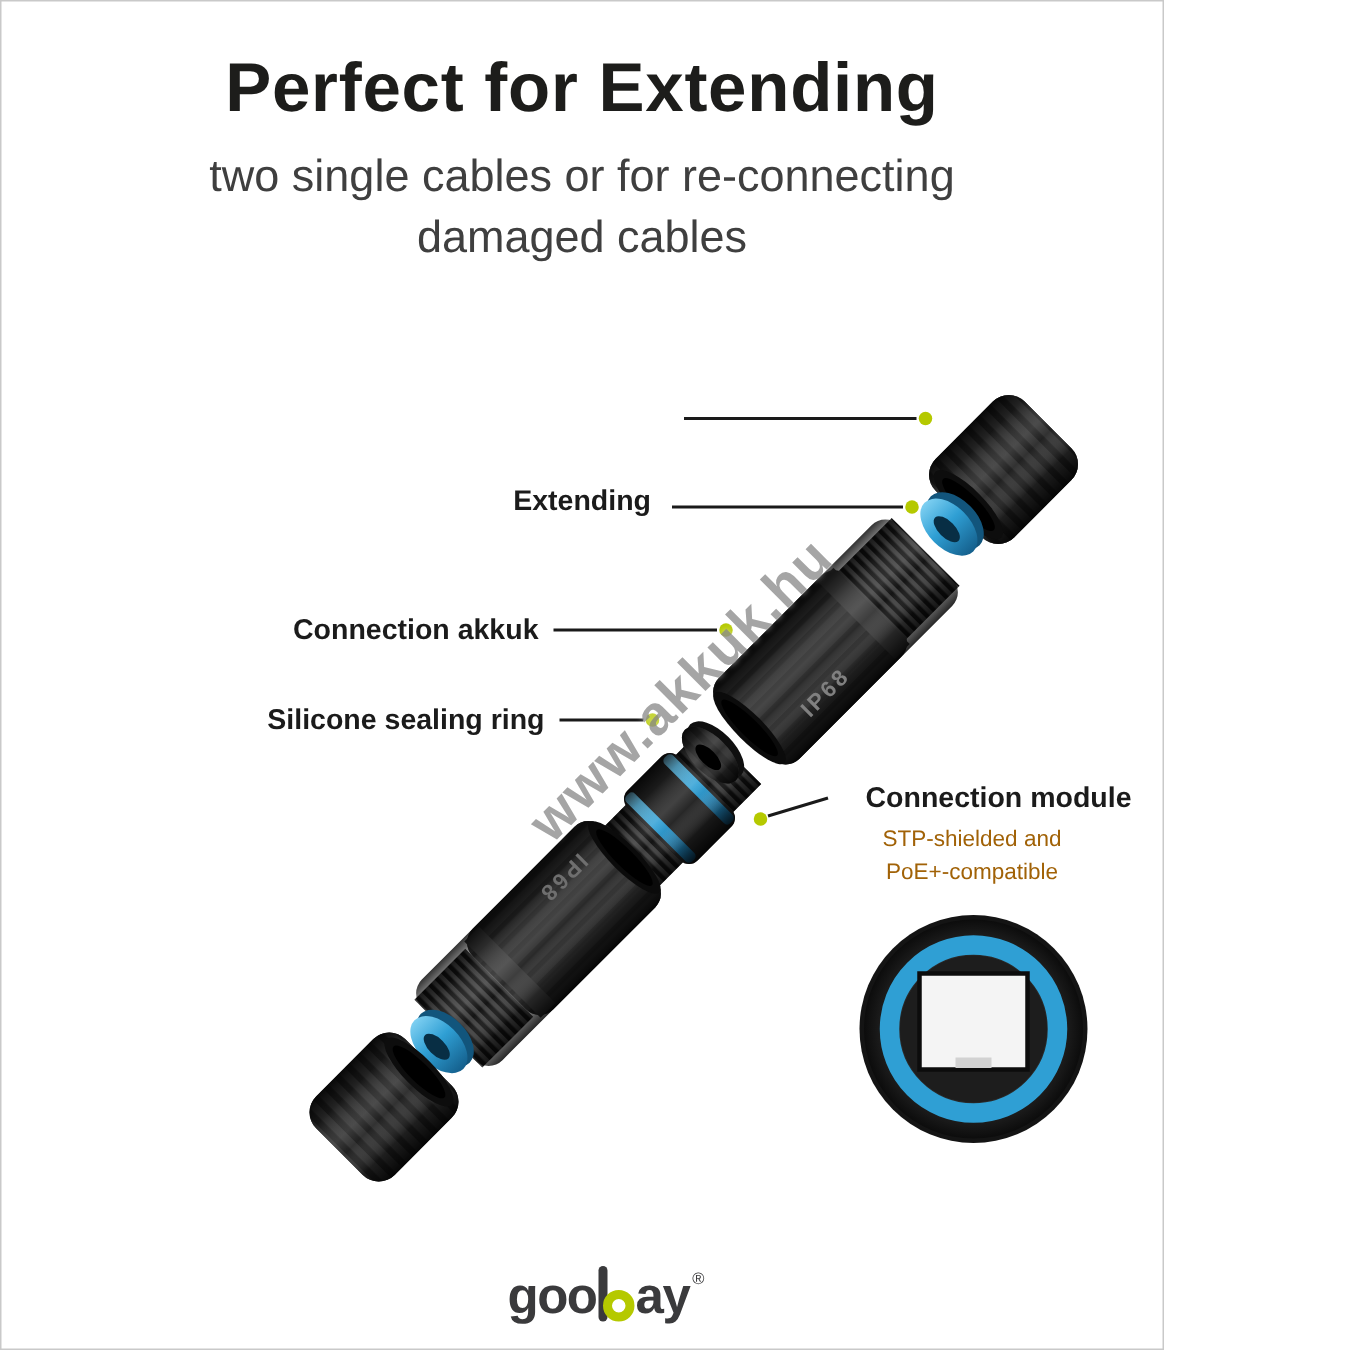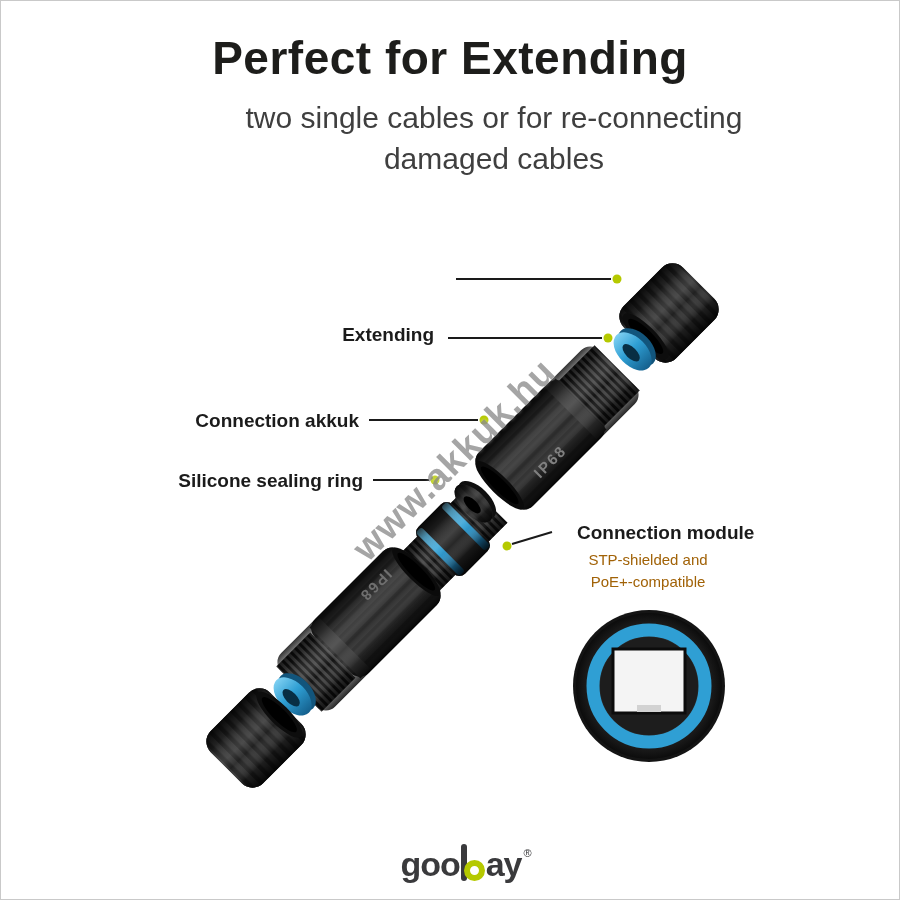--- a/index.html
+++ b/index.html
@@ -1,27 +1,27 @@
 <!DOCTYPE html>
 <html><head>
 <meta charset="utf-8">
 <style>
   html,body { margin:0; padding:0; background:#fff; }
   .page {
-    position:relative; width:900px; height:900px; background:#ffffff;
+    position:relative; width:776px; height:900px; background:#ffffff;
     border:1px solid #c9c9c9; box-sizing:border-box; overflow:hidden;
     font-family:"Liberation Sans","DejaVu Sans",sans-serif;
   }
   .title {
     position:absolute; top:30px; left:0; width:100%; text-align:center;
     font-size:46px; font-weight:700; color:#1d1d1b; letter-spacing:.5px; z-index:6;
   }
   .subtitle {
     position:absolute; top:96px; left:0; width:100%; text-align:center;
-    font-size:30px; font-weight:400; color:#3f3f3f; line-height:41px; z-index:6;padding-left:44px;
+    font-size:30px; font-weight:400; color:#3f3f3f; line-height:41px; z-index:6;
   }
   svg.diagram { position:absolute; left:0; top:0; z-index:2; }
   .watermark {
     position:absolute; left:303px; top:438px; width:300px; text-align:center;
     transform:rotate(-45deg); font-size:37px; font-weight:700; color:#8f8f8f;
     opacity:.8; letter-spacing:1px; z-index:5; text-shadow:0 0 4px rgba(255,255,255,.7);
   }
   .callout-label {
     position:absolute; font-size:19px; font-weight:700; color:#1b1b1b;
     line-height:23px; z-index:6;

